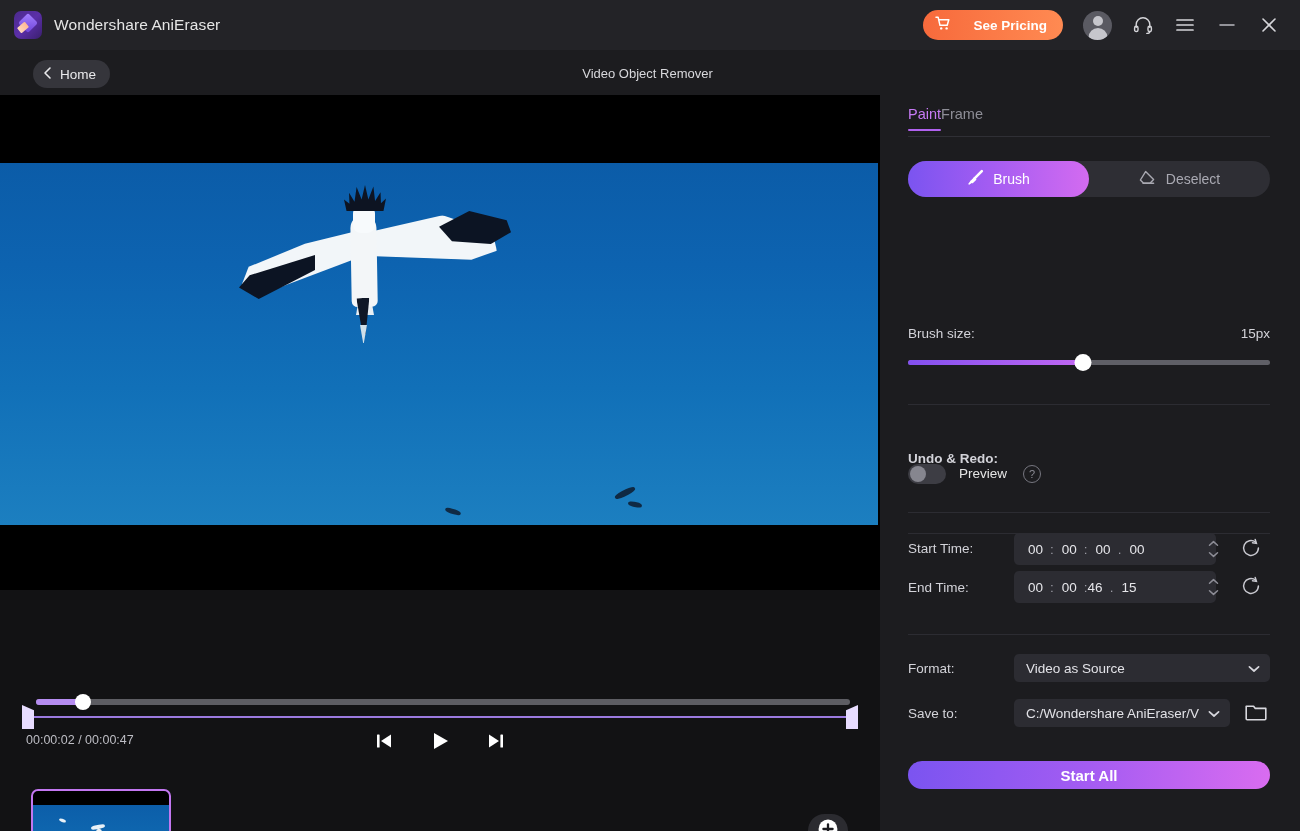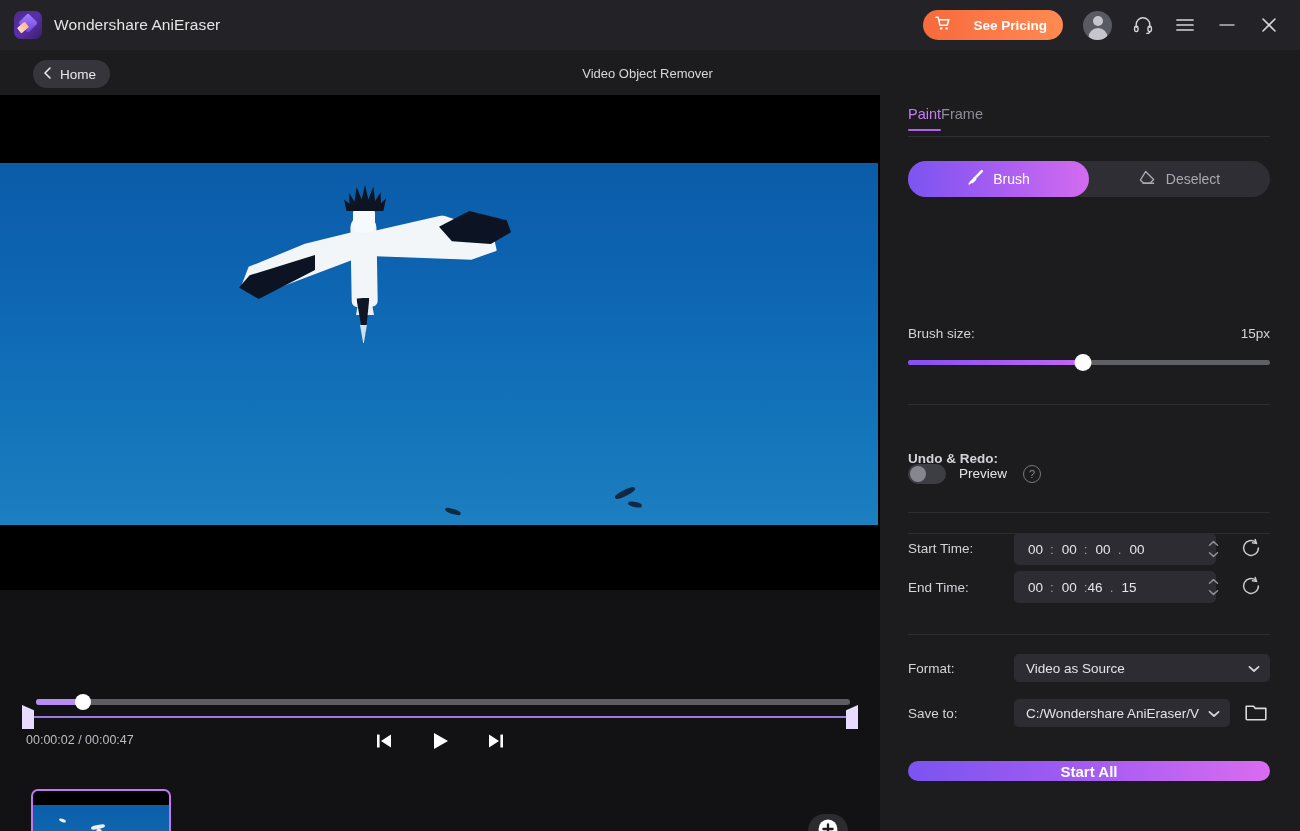--- a/index.html
+++ b/index.html
@@ -340,21 +340,21 @@
     padding: 0 10px 0 12px; cursor: pointer;
   }
   .sel-format { left: 1014px; top: 654px; width: 256px; height: 28px; }
   .sel-save { left: 1014px; top: 699px; width: 216px; height: 28px; }
   .sel-text { font-size: 13.5px; color: #e2e2e7; white-space: nowrap; overflow: hidden; }
   .folder-btn {
     position: absolute; left: 1244px; top: 701px; width: 24px; height: 22px;
     cursor: pointer; color: #d8d8de;
   }
   .start-all {
-    position: absolute; left: 908px; top: 761px; width: 362px; height: 20px;
+    position: absolute; left: 908px; top: 761px; width: 362px; height: 28px;
     border: none; border-radius: 19px;
     background: linear-gradient(90deg,#7b54f0 0%, #a45cf2 50%, #d96cf0 100%);
     color: #ffffff; font-size: 15px; font-weight: bold;
     font-family: "Liberation Sans", sans-serif; cursor: pointer;
   }
 </style>
 </head>
 <body>
 
 <div id="app">

